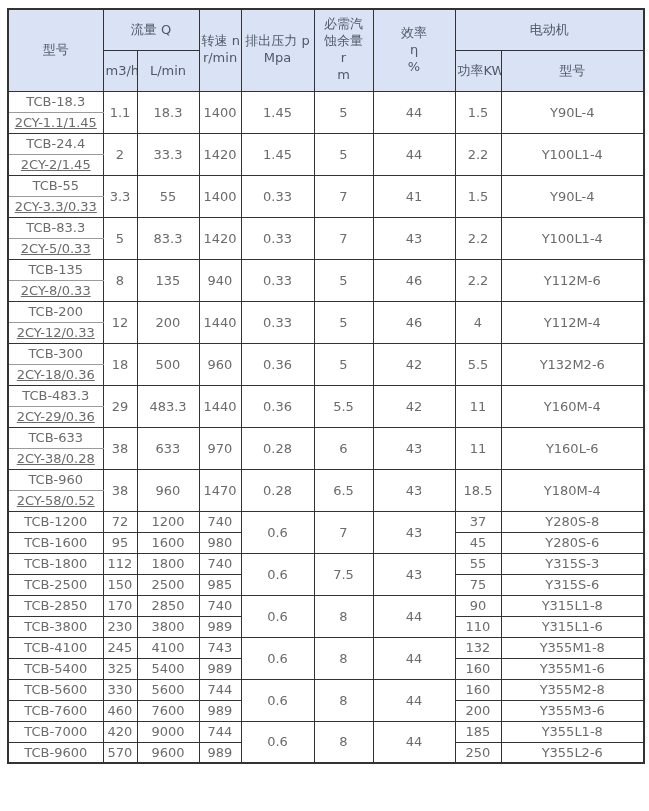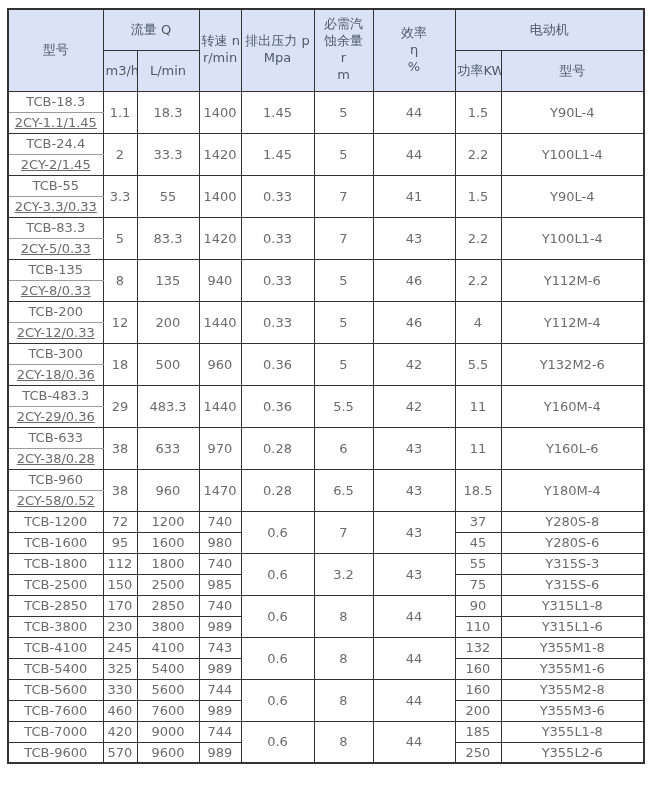--- a/index.html
+++ b/index.html
@@ -261,21 +261,21 @@
           <td>980</td>
           <td>45</td>
           <td>Y280S-6</td>
         </tr>
         <tr>
           <td>TCB-1800</td>
           <td>112</td>
           <td>1800</td>
           <td>740</td>
           <td rowspan="2">0.6</td>
-          <td rowspan="2">3.2</td>
+          <td rowspan="2">7.5</td>
           <td rowspan="2">43</td>
           <td>55</td>
           <td>Y315S-3</td>
         </tr>
         <tr>
           <td>TCB-2500</td>
           <td>150</td>
           <td>2500</td>
           <td>985</td>
           <td>75</td>

